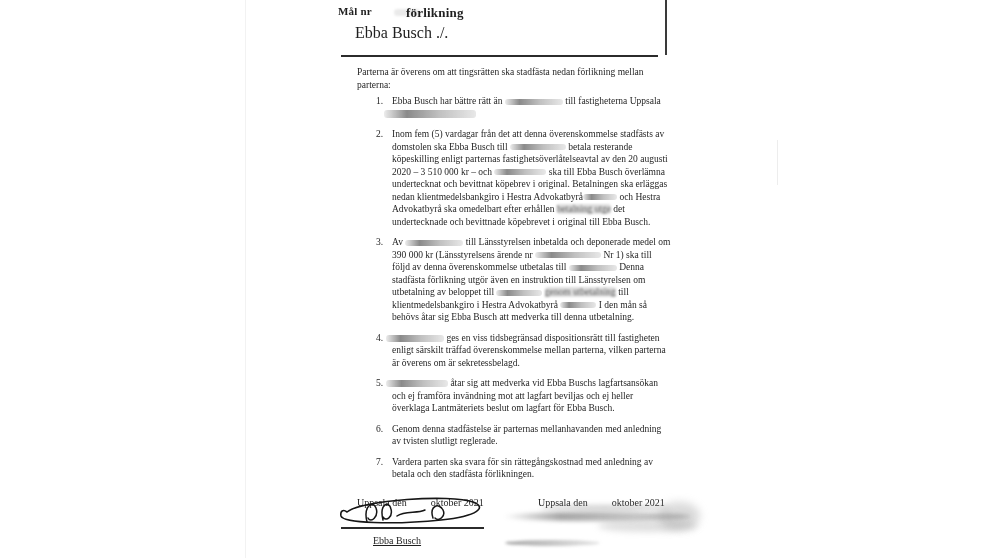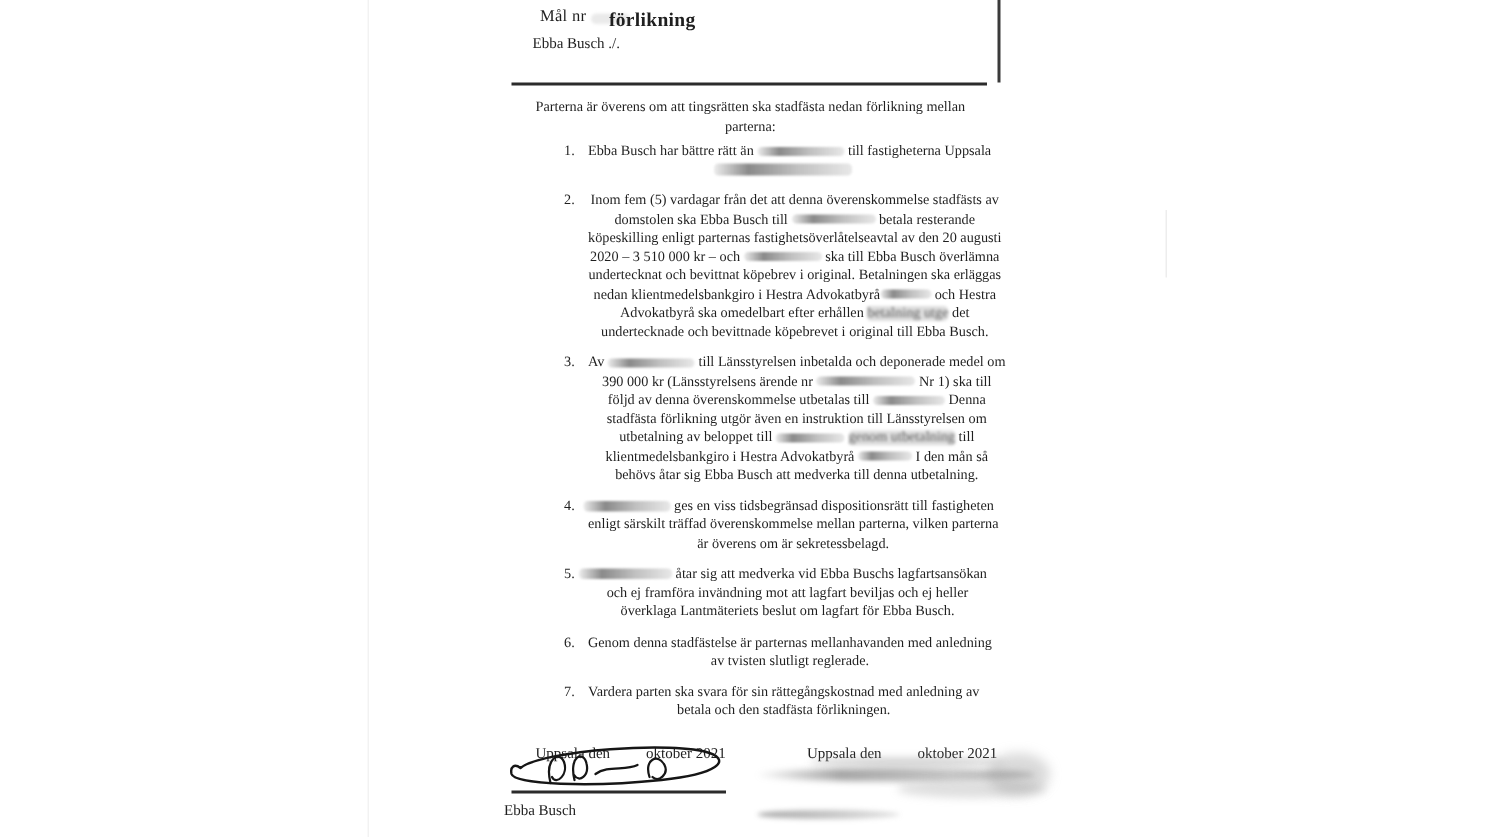--- a/index.html
+++ b/index.html
@@ -9,46 +9,46 @@
     font-family:"Liberation Serif", serif;
   }
   .abs { position:absolute; }
 
   
   #paper-edge-left { left:245px; top:0; width:1px; height:558px; background:rgba(0,0,0,.05); }
   #edge-line-right { left:665px; top:0; width:2px; height:55px; background:#3a3a3a; }
   #artifact-streak { left:777px; top:140px; width:1px; height:45px; background:rgba(0,0,0,.07); }
 
   
-  #case-label { left:360px; top:5px; font-weight:normal; font-size:11px; letter-spacing:.2px; }
+  #case-label { left:338px; top:5px; font-weight:bold; font-size:11px; letter-spacing:.2px; }
   #case-number-redaction { left:394px; top:9px; width:26px; height:7px; border-radius:4px;
     background:rgba(150,150,150,.20); filter:blur(1px); }
   #doc-type { left:406px; top:5px; font-weight:bold; font-size:13px; letter-spacing:.2px; }
-  #party-line { left:355px; top:24px; font-size:10px; }
+  #party-line { left:355px; top:24px; font-size:16px; }
   #header-rule { left:341px; top:55px; width:317px; height:2px; background:#2b2b2b; }
 
   
   #intro { left:357px; top:66px; font-size:9.5px; line-height:12.5px; }
   #items { left:376px; top:95px; }
   .item { display:flex; margin-bottom:8px; font-size:9.5px; line-height:12.5px; }
   .num { width:16px; flex:none; }
-  .line { white-space:nowrap;text-align:center; }
+  .line { white-space:nowrap; }
   .redaction { display:inline-block; height:6px; border-radius:3px; vertical-align:middle;
     background:linear-gradient(90deg, rgba(130,130,130,.15), rgba(105,105,105,.78) 25%,
       rgba(140,140,140,.55) 60%, rgba(150,150,150,.22));
     filter:blur(.6px); }
   .smudged { color:#5c5c5c; filter:blur(1px); background:rgba(160,160,160,.35); border-radius:3px; }
 
   
   #sig-left-date { left:357px; top:497px; font-size:10px; }
   #sig-right-date { left:522px; top:497px; font-size:10px;margin-left:16px; }
   .date-gap { display:inline-block; width:24px; }
   #sig-left-svg { left:333px; top:492px; }
   #sig-left-line { left:341px; top:527px; width:143px; height:1.5px; background:#2b2b2b; }
-  #sig-left-name { left:336px; top:535px; font-size:10px; }
+  #sig-left-name { left:373px; top:535px; font-size:10px;text-decoration:underline; }
 
   .blob { position:absolute; border-radius:50%; }
   #blob1 { left:505px; top:512px; width:185px; height:9px; filter:blur(2px);
     background:linear-gradient(90deg, rgba(120,120,120,.05), rgba(105,105,105,.6) 30%,
       rgba(130,130,130,.45) 70%, rgba(115,115,115,.5)); }
   #blob2 { left:540px; top:505px; width:130px; height:6px; filter:blur(2.5px); background:rgba(140,140,140,.38); }
   #blob3 { left:505px; top:540px; width:95px; height:6px; filter:blur(1.8px);
     background:linear-gradient(90deg, rgba(95,95,95,.55), rgba(150,150,150,.25)); }
   #blob4 { left:658px; top:502px; width:42px; height:28px; filter:blur(4px); background:rgba(150,150,150,.35); }
   #blob5 { left:598px; top:520px; width:100px; height:12px; filter:blur(3px); background:rgba(140,140,140,.28); }

